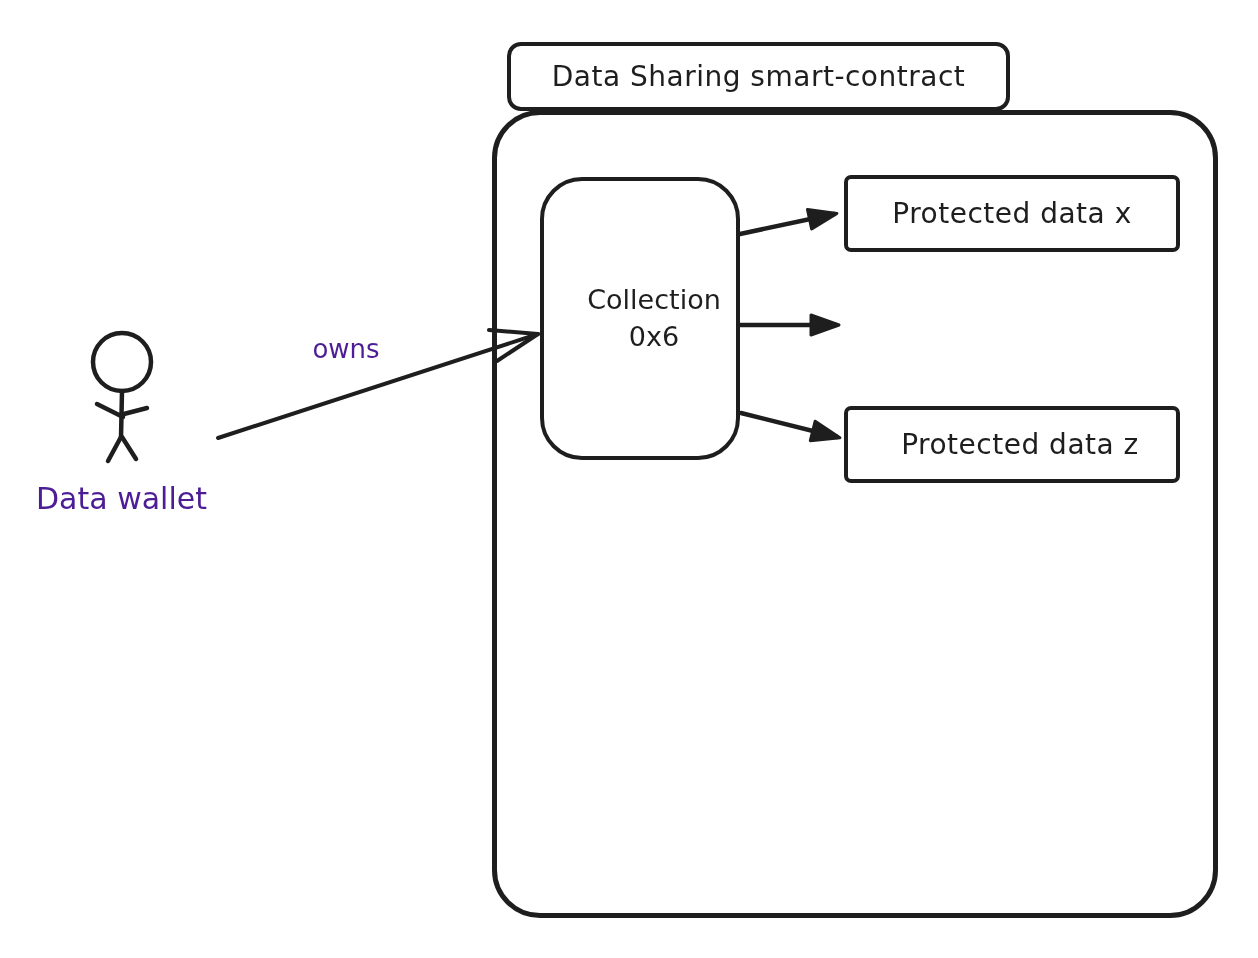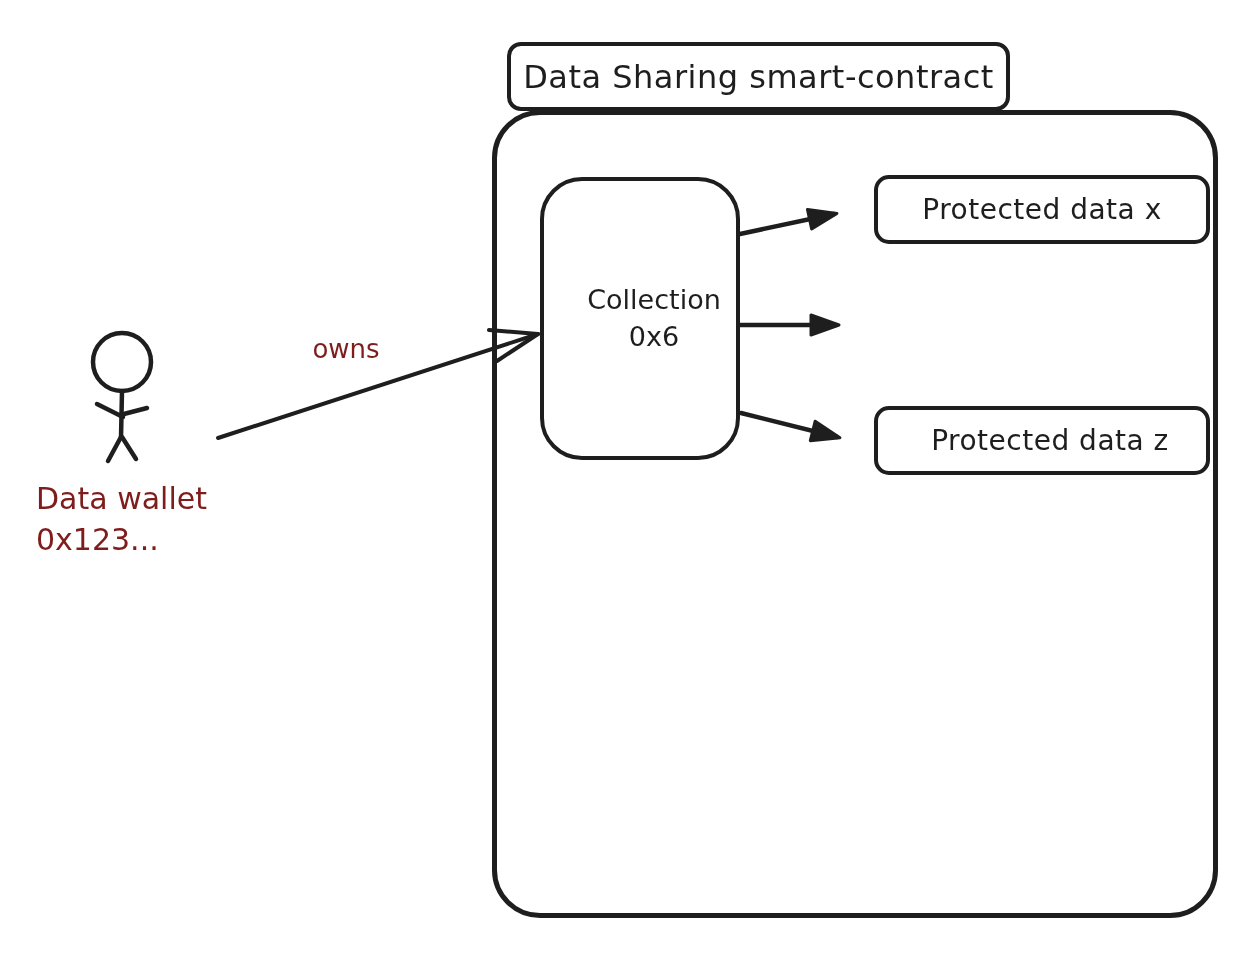--- a/index.html
+++ b/index.html
@@ -35,21 +35,21 @@
     border-radius: 48px;
     background: #ffffff;
     z-index: 1;
   }
   #contract-title-box {
     left: 507px;
     top: 42px;
     width: 503px;
     height: 69px;
     border-radius: 14px;
-    font-size: 32px;
+    font-size: 28px;
     letter-spacing: 0.5px;
     z-index: 3;
     align-items: center;
   }
   #collection-box {
     left: 540px;
     top: 177px;
     width: 200px;
     height: 283px;
     border-width: 4.5px;
@@ -57,33 +57,32 @@
     flex-direction: column;
     font-size: 27px;
     line-height: 1.35;
     text-align: center;
     z-index: 2;
     padding-left: 28px;
   }
   .protected-box {
     left: 844px;
     width: 336px;
-    height: 69px;
-    border-radius: 15px;
+    height: 77px;
+    border-radius: 7px;
     font-size: 28px;
     letter-spacing: 0.5px;
     z-index: 2;
-    margin-left: 30px;
   }
   #protected-box-x { top: 175px; }
   #protected-box-y { top: 292px; }
   #protected-box-z { top: 406px; padding-left: 16px; }
   .free-label {
     position: absolute;
-    color: #7f1d1d;
+    color: #4c1d95;
     z-index: 2;
   }
   #wallet-label {
     left: 36px;
     top: 478px;
     font-size: 30px;
     line-height: 41px;
   }
   #owns-label {
     left: 298px;
@@ -118,21 +117,20 @@
 
   <div class="box protected-box" id="protected-box-x">
     <span>Protected data x</span>
   </div>
   <div class="box protected-box" id="protected-box-z">
     <span>Protected data z</span>
   </div>
 
   <div class="free-label" id="wallet-label">
     <div>Data wallet</div>
-    <div>0x123...</div>
   </div>
 
   <div class="free-label" id="owns-label">owns</div>
 
   <svg id="connector-layer" width="1258" height="958" viewBox="0 0 1258 958">
     <defs>
       <marker id="tri" markerUnits="userSpaceOnUse" markerWidth="34" markerHeight="28" viewBox="0 0 34 28" refX="28" refY="14" orient="auto">
         <path d="M3,4 L31,14 L3,24 Z" fill="#1e1e1e" stroke="#1e1e1e" stroke-width="3" stroke-linejoin="round"></path>
       </marker>
     </defs>

